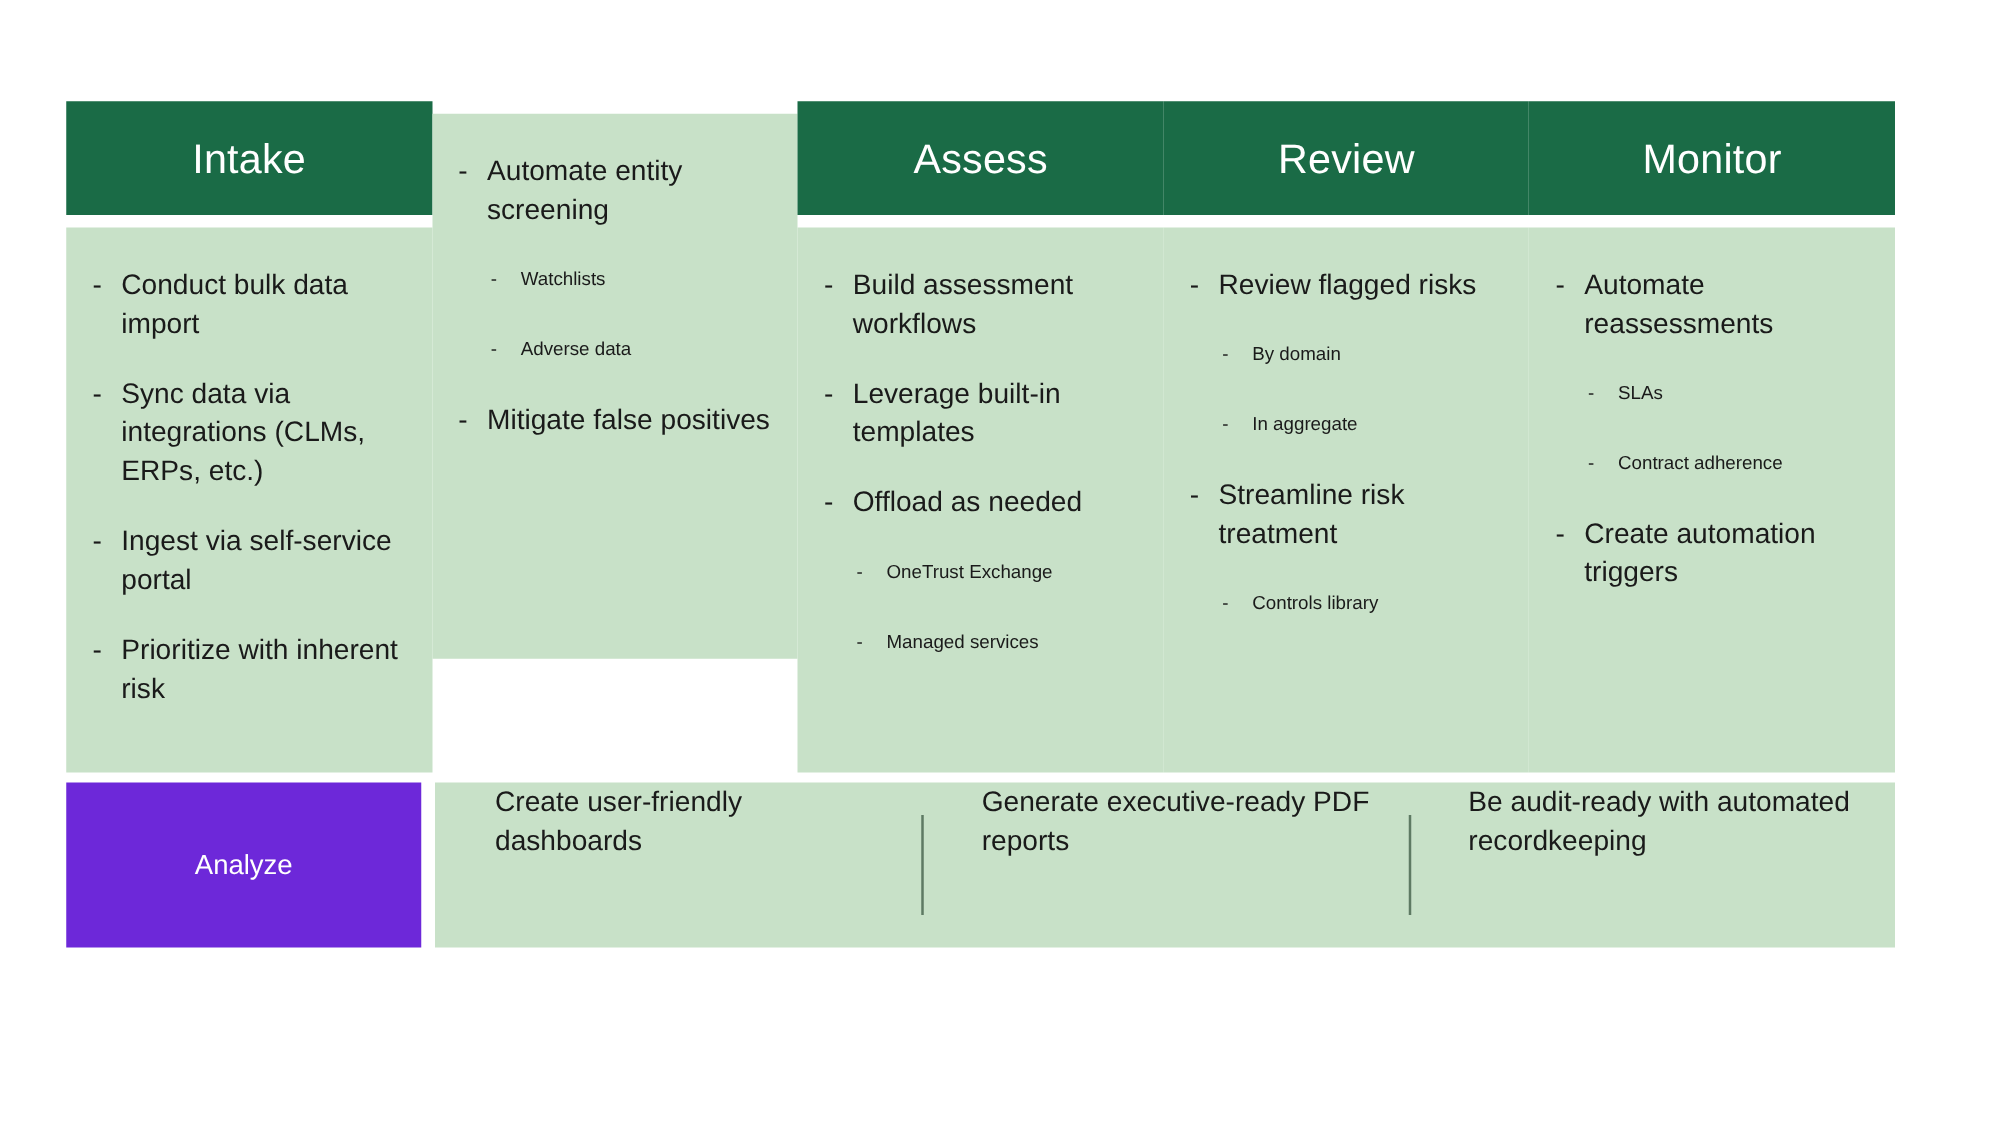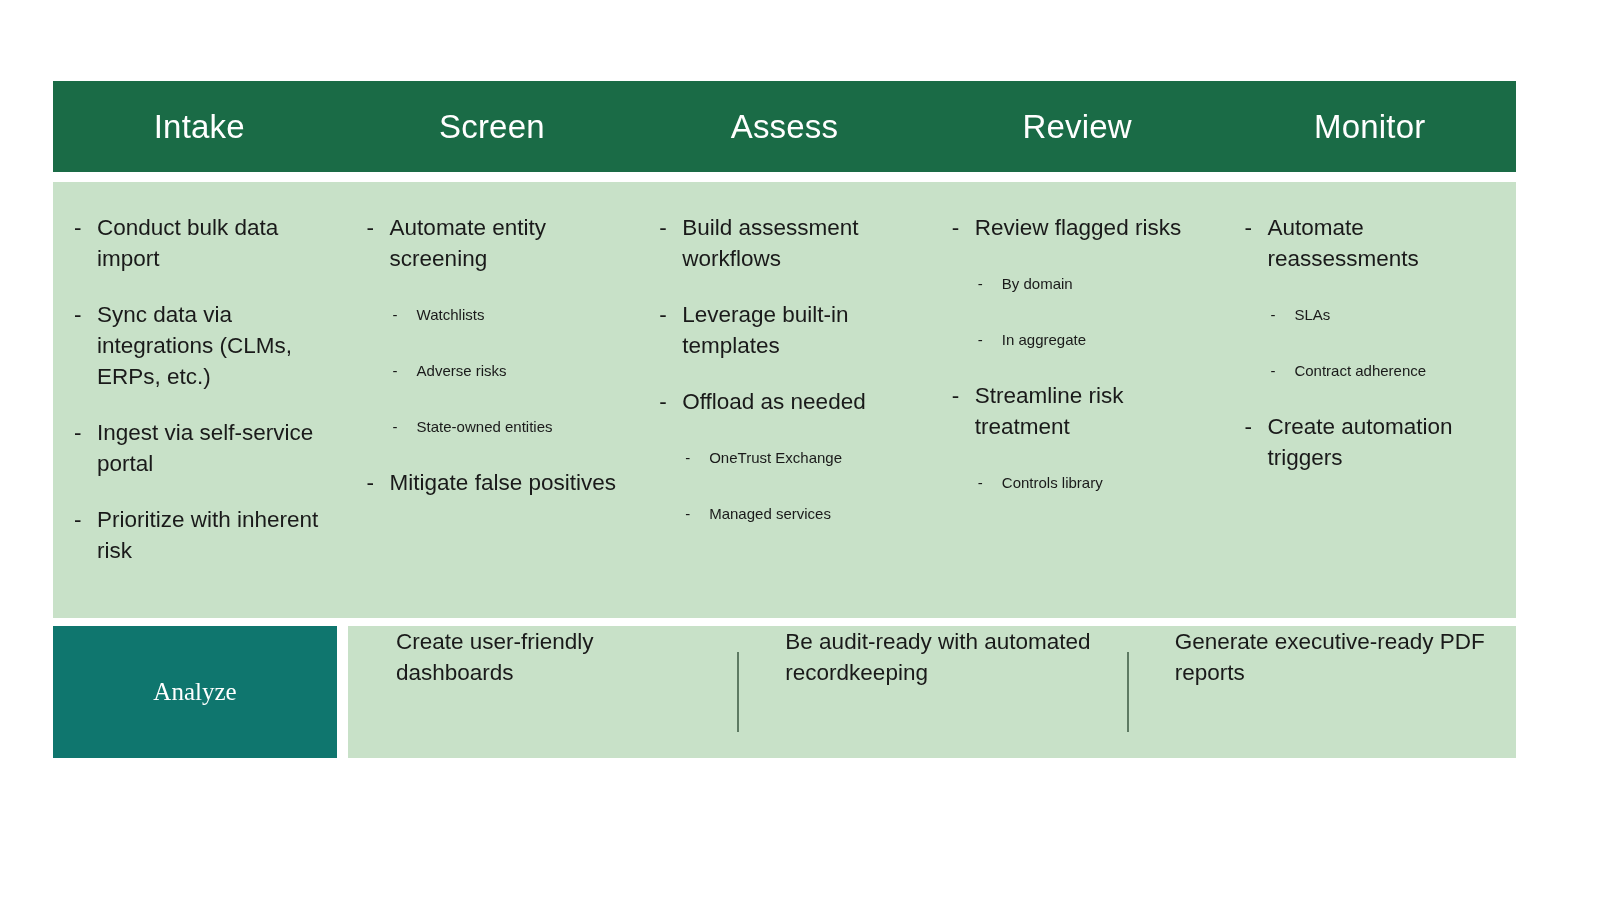--- a/index.html
+++ b/index.html
@@ -91,27 +91,26 @@
   
   .analyze-row {
     display: flex;
     margin-top: 8px;
     height: 132px;
   }
 
   .analyze-label {
     width: 284px;
     flex: 0 0 284px;
-    background: #0f766e;
+    background: #6d28d9;
     color: #ffffff;
     display: flex;
     align-items: center;
     justify-content: center;
-    font-size: 25px;
-    font-family: Liberation Serif, serif;
+    font-size: 22px;
   }
 
   .analyze-panel {
     flex: 1 1 auto;
     margin-left: 11px;
     background: #c8e1c8;
     display: flex;
     align-items: stretch;
     box-sizing: border-box;
   }
@@ -152,29 +151,25 @@
         <ul class="bullets">
           <li class="lv1">Conduct bulk data import</li>
           <li class="lv1">Sync data via integrations (CLMs, ERPs, etc.)</li>
           <li class="lv1">Ingest via self-service portal</li>
           <li class="lv1">Prioritize with inherent risk</li>
         </ul>
       </div>
     </div>
 
     <div class="stage">
-      <div class="stage-header">
-        <span>Screen</span>
-      </div>
       <div class="stage-body">
         <ul class="bullets">
           <li class="lv1">Automate entity screening</li>
           <li class="lv2">Watchlists</li>
-          <li class="lv2">Adverse risks</li>
-          <li class="lv2">State-owned entities</li>
+          <li class="lv2">Adverse data</li>
           <li class="lv1">Mitigate false positives</li>
         </ul>
       </div>
     </div>
 
     <div class="stage">
       <div class="stage-header">
         <span>Assess</span>
       </div>
       <div class="stage-body">
@@ -221,21 +216,21 @@
 
   <div class="analyze-row">
     <div class="analyze-label">
       <span>Analyze</span>
     </div>
     <div class="analyze-panel">
       <div class="analyze-item">
         <span>Create user-friendly dashboards</span>
       </div>
       <div class="analyze-item">
+        <span>Generate executive-ready PDF reports</span>
+      </div>
+      <div class="analyze-item">
         <span>Be audit-ready with automated recordkeeping</span>
       </div>
-      <div class="analyze-item">
-        <span>Generate executive-ready PDF reports</span>
-      </div>
     </div>
   </div>
 
 </div>
 
 </body></html>

